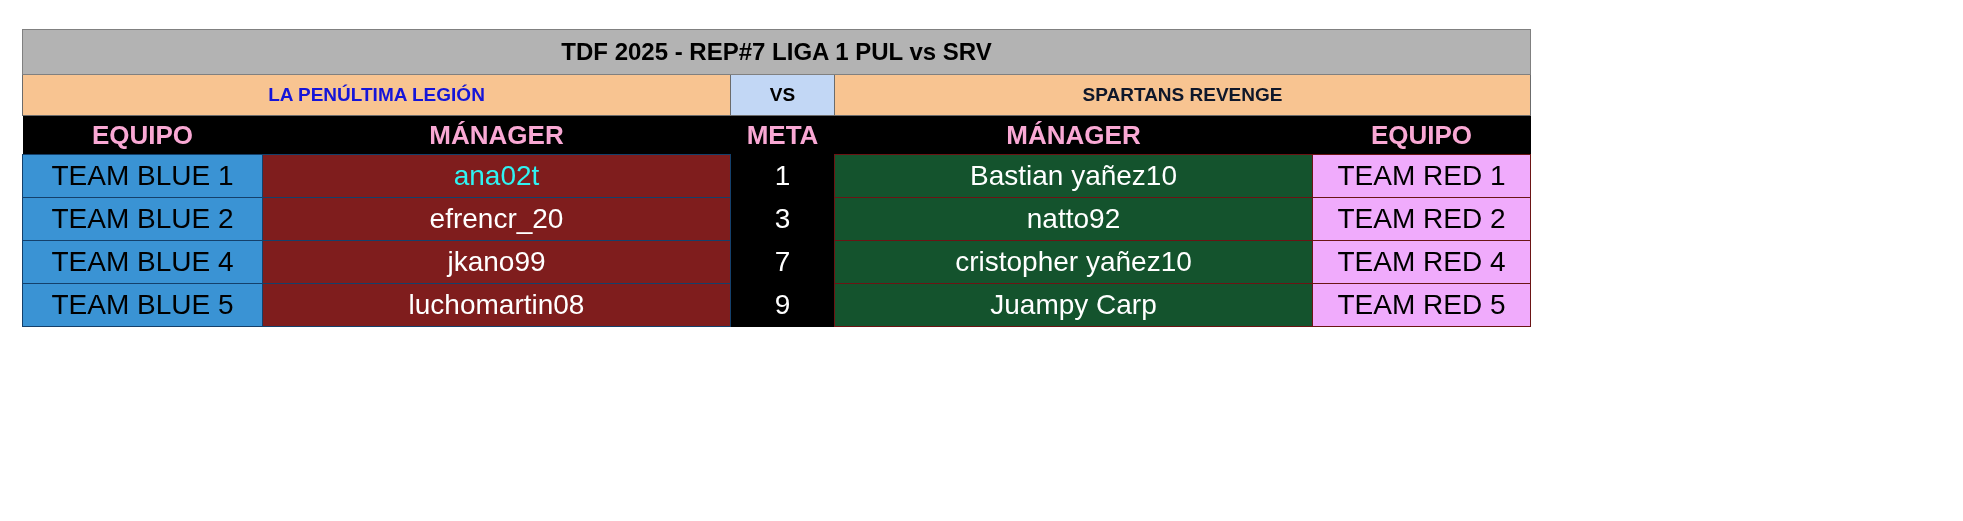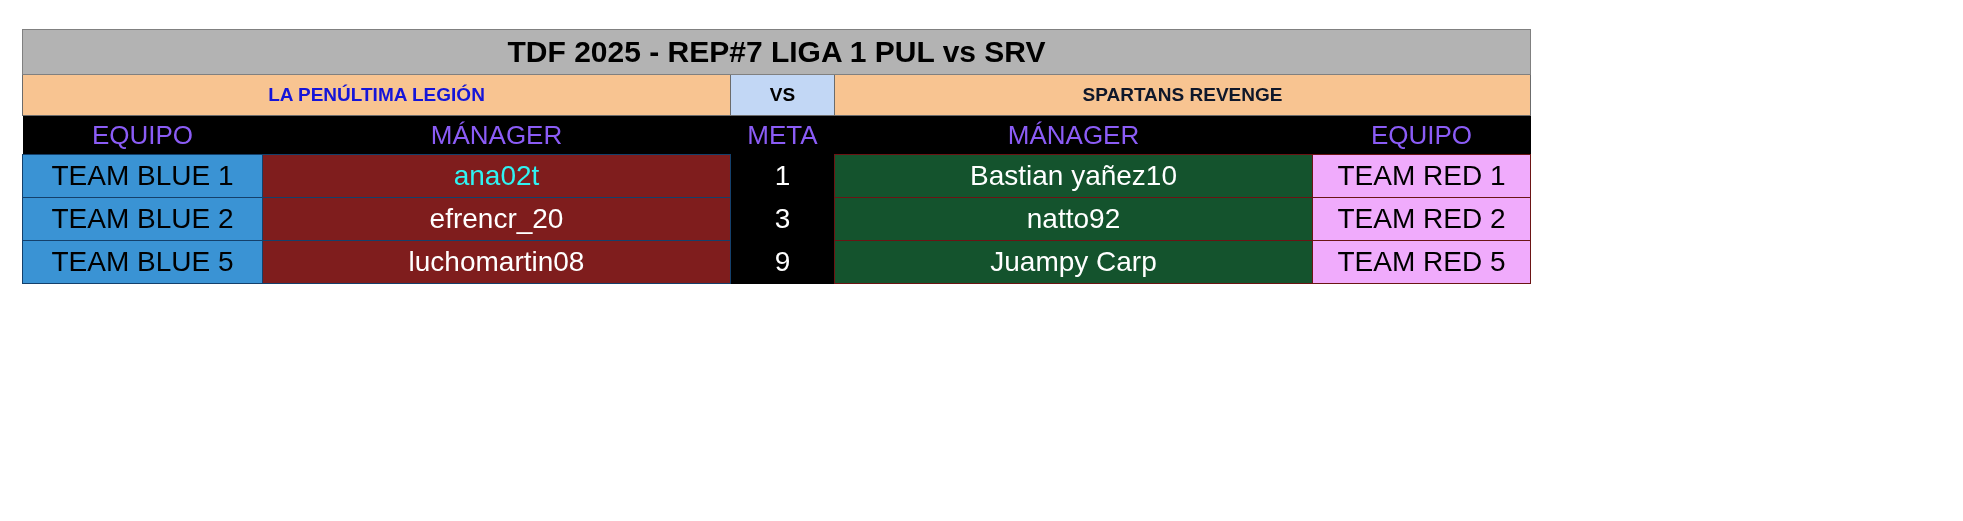--- a/index.html
+++ b/index.html
@@ -29,21 +29,21 @@
     text-align: center;
     vertical-align: middle;
     white-space: nowrap;
     overflow: hidden;
   }
 
   
   .title-cell {
     background: #b3b3b3;
     color: #000000;
-    font-size: 30px;
+    font-size: 24px;
     font-weight: bold;
     height: 44px;
     border: 1px solid #808080;
   }
 
   
   .teamname-row td {
     height: 40px;
     background: #f8c491;
     font-size: 19px;
@@ -56,23 +56,23 @@
     background: #c2d7f5 !important;
     color: #000000;
     font-size: 25px;
     font-weight: bold;
   }
 
   
   .header-row td {
     height: 38px;
     background: #000000;
-    color: #8b5cf6;
+    color: #f9a8d4;
     font-size: 26px;
-    font-weight: normal;
+    font-weight: bold;
     border: none;
   }
 
   
   .data-row td {
     height: 42px;
     font-size: 28px;
     font-weight: normal;
   }
   .cell-team-blue {
@@ -140,20 +140,27 @@
       <td class="cell-team-red">TEAM RED 1</td>
     </tr>
     <tr class="data-row">
       <td class="cell-team-blue">TEAM BLUE 2</td>
       <td class="cell-mgr-blue">efrencr_20</td>
       <td class="cell-meta">3</td>
       <td class="cell-mgr-red">natto92</td>
       <td class="cell-team-red">TEAM RED 2</td>
     </tr>
     <tr class="data-row">
+      <td class="cell-team-blue">TEAM BLUE 4</td>
+      <td class="cell-mgr-blue">jkano99</td>
+      <td class="cell-meta">7</td>
+      <td class="cell-mgr-red">cristopher yañez10</td>
+      <td class="cell-team-red">TEAM RED 4</td>
+    </tr>
+    <tr class="data-row">
       <td class="cell-team-blue">TEAM BLUE 5</td>
       <td class="cell-mgr-blue">luchomartin08</td>
       <td class="cell-meta">9</td>
       <td class="cell-mgr-red">Juampy Carp</td>
       <td class="cell-team-red">TEAM RED 5</td>
     </tr>
   </tbody>
 </table>
 
 </body></html>

